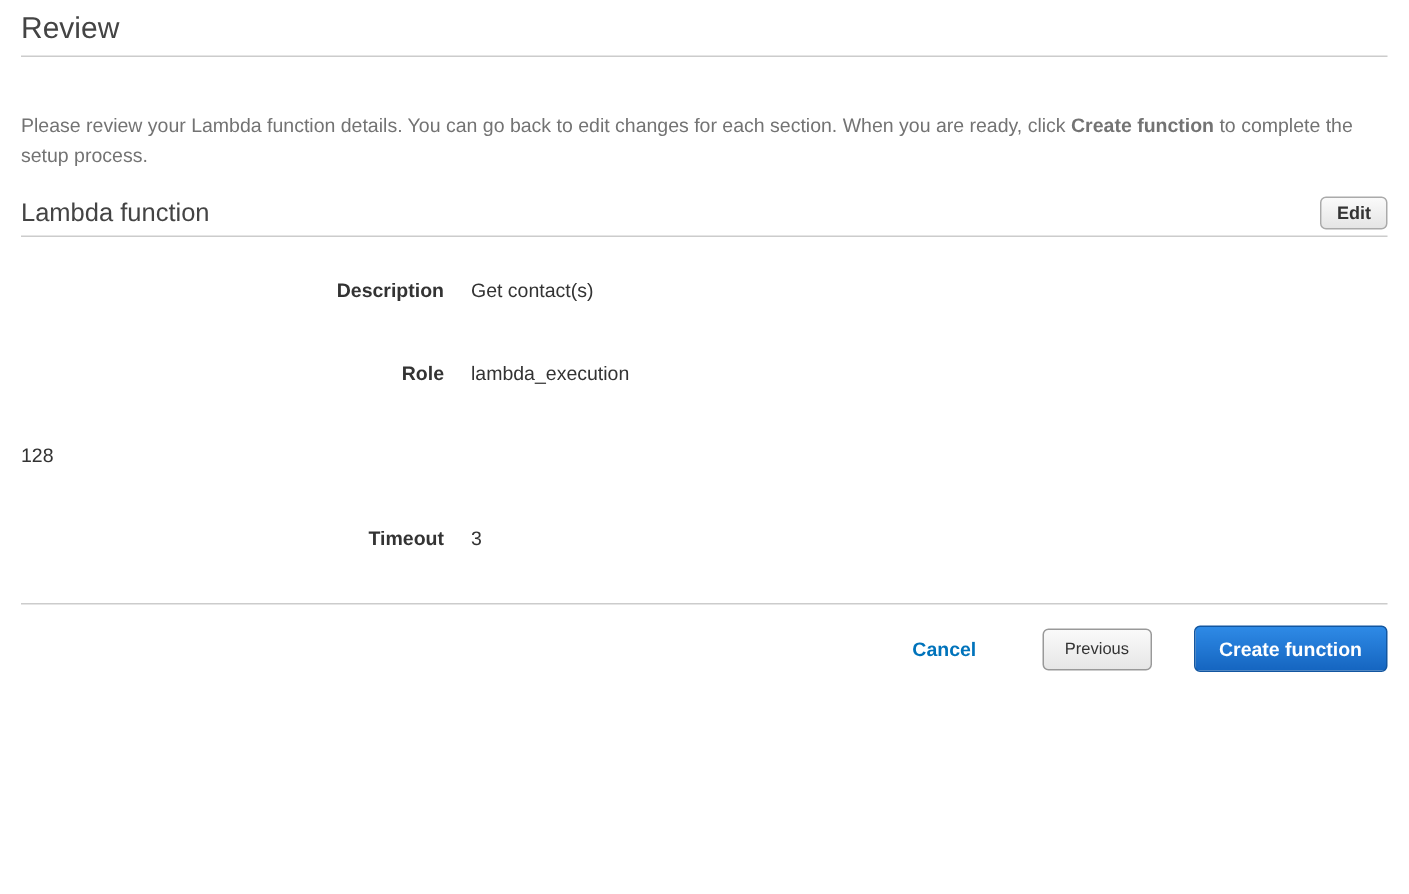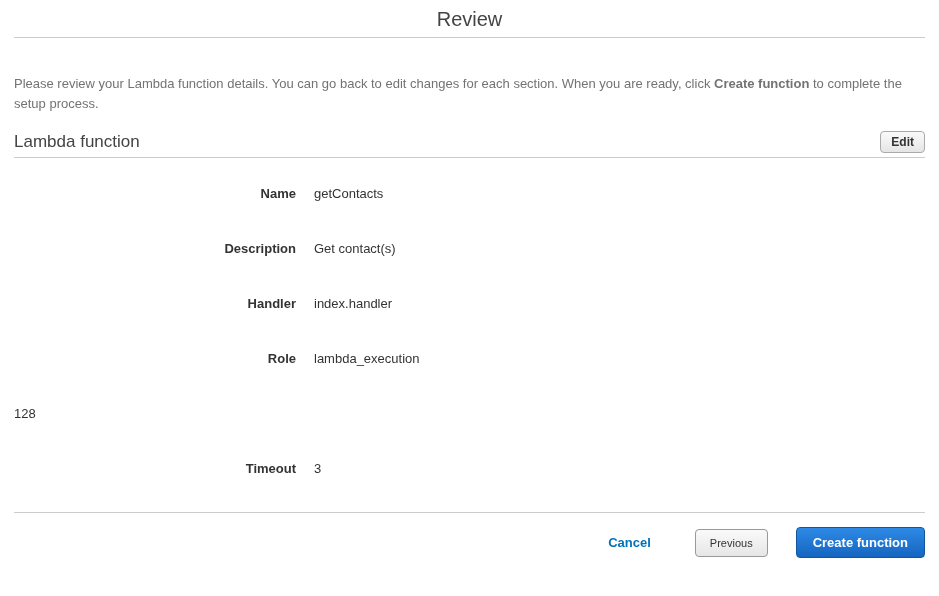--- a/index.html
+++ b/index.html
@@ -10,21 +10,20 @@
       background: #fff;
       padding: 8px 14px;
     }
     .page-title {
       font-size: 20px;
       font-weight: 400;
       color: #444;
       padding-bottom: 6px;
       border-bottom: 1px solid #ccc;
       margin-bottom: 8px;
-      text-align: center;
     }
     .intro-text {
       font-size: 13px;
       color: #737373;
       line-height: 1.5;
       margin-bottom: 18px;
       margin-top: 36px;
     }
     .intro-text .strong { font-weight: 700; }
     .section-header {
@@ -116,30 +115,22 @@
   <span>Please review your Lambda function details. You can go back to edit changes for each section. When you are ready, click </span><span class="strong">Create function</span><span> to complete the setup process.</span>
 </p>
 
 <div class="section-header">
   <h2 class="section-title">Lambda function</h2>
   <button class="btn btn-edit">Edit</button>
 </div>
 
 <div>
   <div class="field-row">
-    <div class="field-label">Name</div>
-    <div class="field-value">getContacts</div>
-  </div>
-  <div class="field-row">
     <div class="field-label">Description</div>
     <div class="field-value">Get contact(s)</div>
-  </div>
-  <div class="field-row">
-    <div class="field-label">Handler</div>
-    <div class="field-value">index.handler</div>
   </div>
   <div class="field-row">
     <div class="field-label">Role</div>
     <div class="field-value">lambda_execution</div>
   </div>
   <div class="field-row">
     <div class="field-value">128</div>
   </div>
   <div class="field-row">
     <div class="field-label">Timeout</div>

